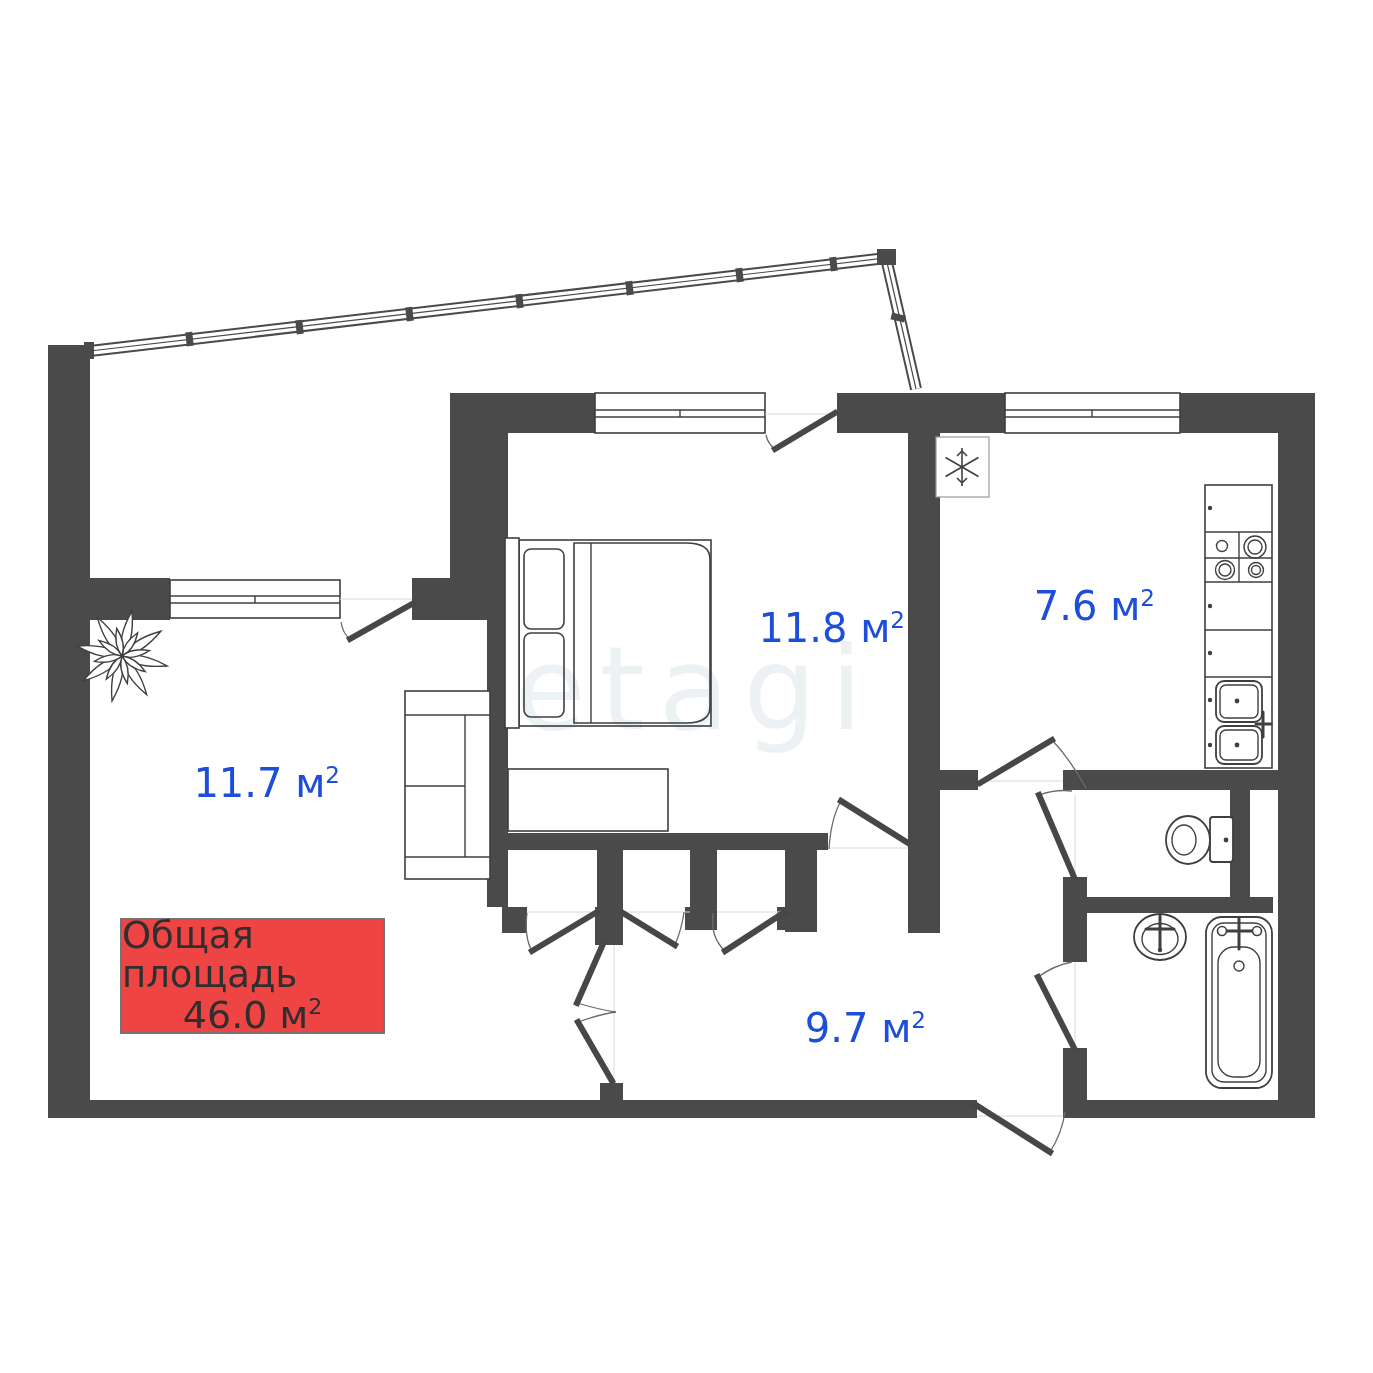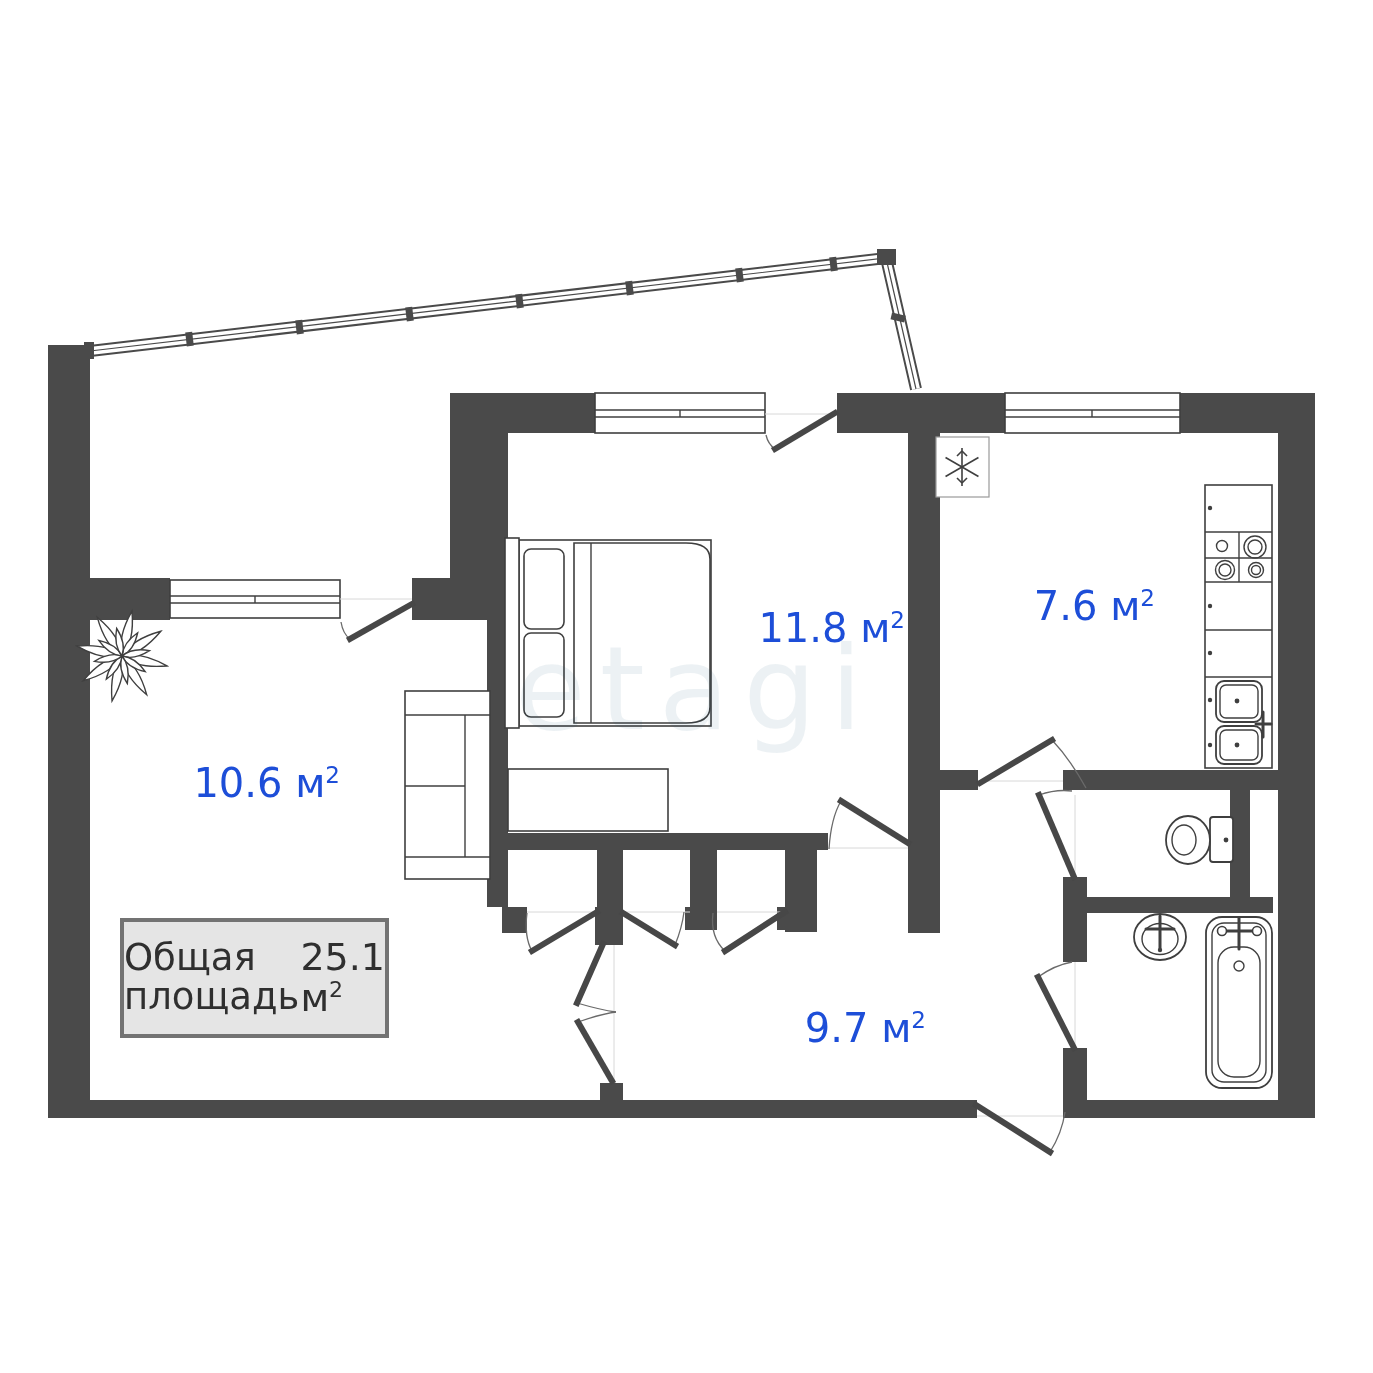--- a/index.html
+++ b/index.html
@@ -17,23 +17,23 @@
     font-size:40px;
     line-height:1;
     text-align:right;
     white-space:nowrap;
   }
   .room-label sup{font-size:23px;}
   #total-box{
     position:absolute;
     left:120px;top:918px;
     width:261px;height:112px;
-    border:4px solid #737373;
-    background:#e5e5e5;
-    display:flex;flex-direction:row;
+    border:2px solid #737373;
+    background:#ef4444;
+    display:flex;flex-direction:column;
     align-items:center;justify-content:center;
     color:#2f2f2f;
   }
   #total-box .l1{font-size:37px;line-height:1.05;}
   #total-box .l2{font-size:38px;line-height:1.05;}
   #total-box sup{font-size:22px;}
   #watermark{
     position:absolute;
     left:515px;top:622px;
     font-size:115px;
@@ -319,37 +319,37 @@
         <line class="ln2" x1="1239" y1="918" x2="1239" y2="949"></line>
         <circle class="furn" cx="1222" cy="931" r="4.5"></circle>
         <circle class="furn" cx="1257" cy="931" r="4.5"></circle>
         <circle class="ln" cx="1239" cy="966" r="5"></circle>
       </g>
 
     </g>
   </svg>
 
   <div class="room-label" style="left:160px;top:763px;width:180px;">
-    <span>10.6 м</span><sup>2</sup>
+    <span>11.7 м</span><sup>2</sup>
   </div>
 
   <div class="room-label" style="left:725px;top:608px;width:180px;">
     <span>11.8 м</span><sup>2</sup>
   </div>
 
   <div class="room-label" style="left:975px;top:586px;width:180px;">
     <span>7.6 м</span><sup>2</sup>
   </div>
 
   <div class="room-label" style="left:746px;top:1008px;width:180px;">
     <span>9.7 м</span><sup>2</sup>
   </div>
 
   <div id="total-box">
     <div class="l1">Общая площадь</div>
     <div class="l2">
-      <span>25.1 м</span><sup>2</sup>
+      <span>46.0 м</span><sup>2</sup>
     </div>
   </div>
 
   <div id="watermark">etagi</div>
 
 </div>
 
 </body></html>

